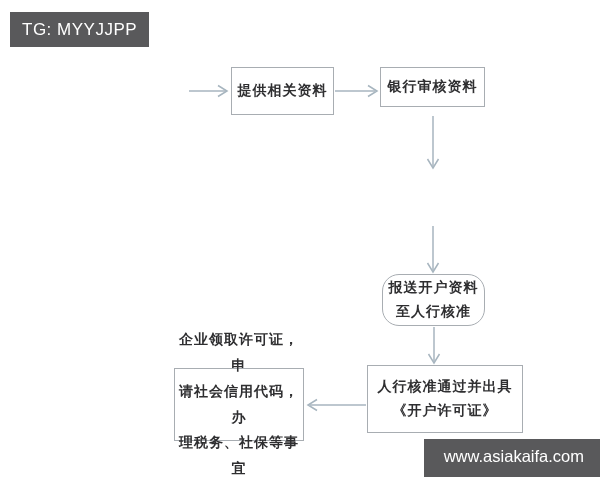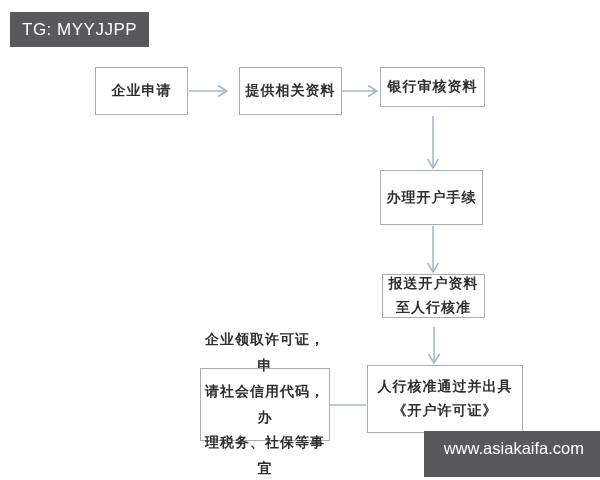--- a/index.html
+++ b/index.html
@@ -24,21 +24,21 @@
     top: 12px;
     height: 35px;
     padding: 0 12px;
     font-size: 17px;
     letter-spacing: 0.5px;
   }
   .badge-bottom {
     right: 0;
     bottom: 3px;
     height: 34px;
-    padding: 0 16px 12px 20px;
+    padding: 0 16px 4px 20px;
     font-size: 16.5px;
   }
   .connectors {
     position: absolute;
     left: 0;
     top: 0;
     width: 600px;
     height: 480px;
   }
   .node {
@@ -51,26 +51,26 @@
     justify-content: center;
     text-align: center;
     color: #2f2f31;
     font-size: 14px;
     font-weight: 600;
     line-height: 1.7;
     white-space: pre-line;
     letter-spacing: 1px;
   }
   .node-1 { left:  95px; top:  67px; width:  93px; height: 48px; }
-  .node-2 { left: 231px; top:  67px; width: 103px; height: 48px; margin-left: 8px; }
+  .node-2 { left: 231px; top:  67px; width: 103px; height: 48px; }
   .node-3 { left: 380px; top:  67px; width: 105px; height: 40px; }
   .node-4 { left: 380px; top: 170px; width: 103px; height: 55px; }
-  .node-5 { left: 382px; top: 274px; width: 103px; height: 44px; }
+  .node-5 { left: 382px; top: 274px; width: 103px; height: 52px; border-radius: 17px; }
   .node-6 { left: 367px; top: 365px; width: 156px; height: 68px; }
-  .node-7 { left: 174px; top: 368px; width: 130px; height: 73px; line-height: 1.85; margin-left: 26px; }
+  .node-7 { left: 174px; top: 368px; width: 130px; height: 73px; line-height: 1.85; }
 </style>
 </head>
 <body>
 
 <div class="stage">
 
   <svg class="connectors" viewBox="0 0 600 480" fill="none" stroke="#a7b5bf" stroke-width="1.5">
 
     <g>
       <line x1="189" y1="91" x2="226" y2="91"></line>
@@ -96,27 +96,25 @@
       <line x1="434" y1="327" x2="434" y2="361"></line>
       <polyline points="428.5,354 434,363 439.5,354"></polyline>
     </g>
 
     <g>
       <line x1="366" y1="405" x2="310" y2="405"></line>
       <polyline points="317,399.5 308,405 317,410.5"></polyline>
     </g>
   </svg>
 
-  <div class="node node-1">企业申请</div>
 
   <div class="node node-2">提供相关资料</div>
 
   <div class="node node-3">银行审核资料</div>
 
-  <div class="node node-4">办理开户手续</div>
 
   <div class="node node-5">报送开户资料
 至人行核准</div>
 
   <div class="node node-6">人行核准通过并出具
 《开户许可证》</div>
 
   <div class="node node-7">企业领取许可证，申
 请社会信用代码，办
 理税务、社保等事宜</div>

